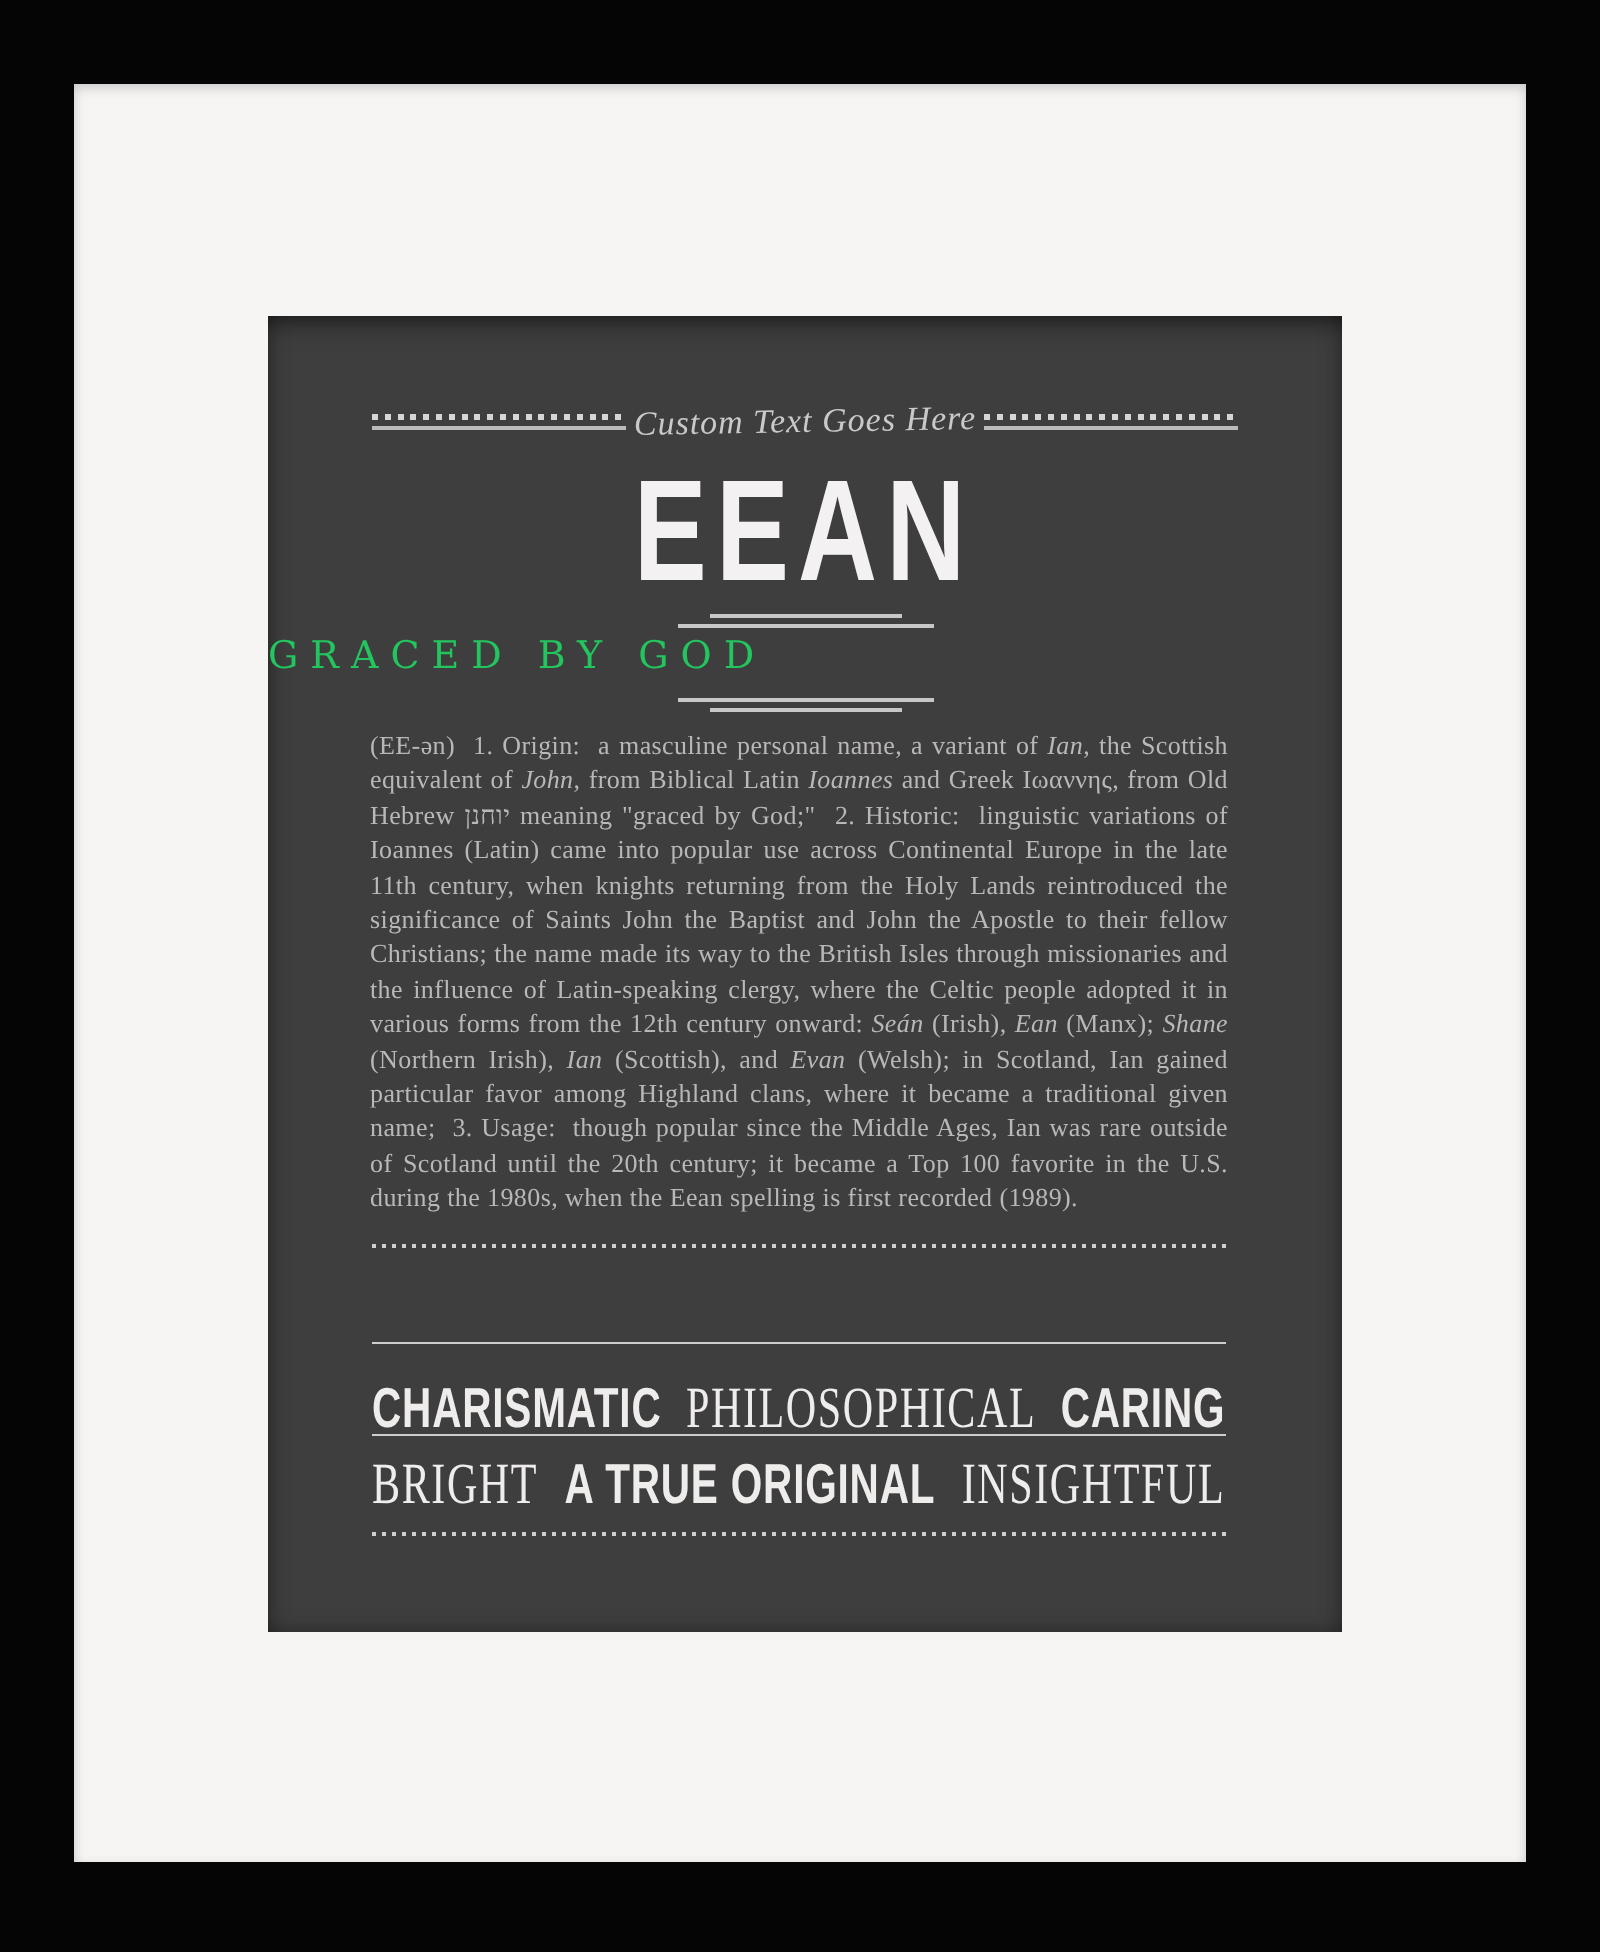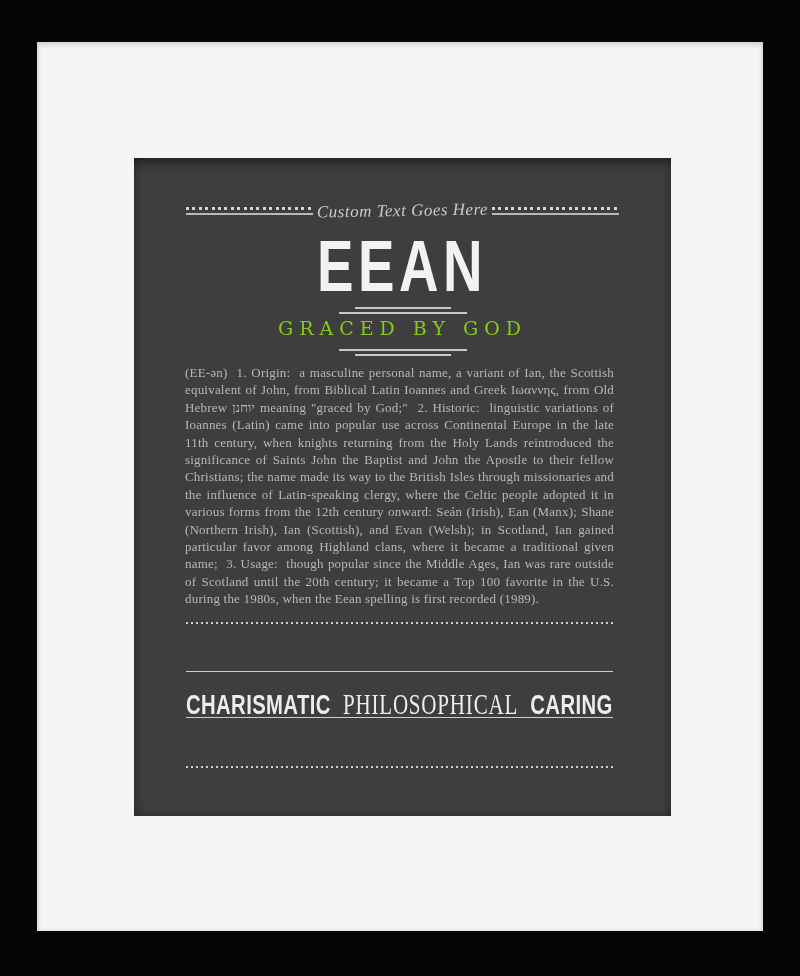--- a/index.html
+++ b/index.html
@@ -83,40 +83,39 @@
   .dbl .l + .l { margin-top: 3px; }
   .dbl .short { width: 96px; }
   .dbl .long { width: 128px; }
   .dbl-top { top: 149px; }
   .dbl-bottom { top: 191px; }
 
   .meaning {
     position: absolute;
     left: 0; right: 0; top: 158px; height: 24px;
     line-height: 24px;
-    text-align: center;
     font-family: "DejaVu Serif", serif;
     font-size: 19px;
     letter-spacing: 6px;
-    color: #84cc16;
+    color: #22c55e;
     white-space: nowrap;
   }
 
   
   .definition {
     position: absolute;
     left: 51px; top: 206px; width: 429px;
     font-family: "Liberation Serif", serif;
     font-size: 13px;
     line-height: 17.4px;
     letter-spacing: 0.2px;
     color: #b9b7b7;
     text-align: justify;
   }
-  .definition .seg.italic { }
+  .definition .seg.italic { font-style: italic; }
 
   
   .dotted {
     position: absolute; left: 52px; width: 427px; height: 2px;
     background-image: repeating-linear-gradient(90deg, #d2cfcf 0 2px, transparent 2px 5px);
   }
   .dotted-top { top: 464px; }
   .dotted-bottom { top: 608px; }
   .trait-hr {
     position: absolute; left: 52px; width: 427px; height: 1px;
@@ -195,18 +194,25 @@
 
       <div class="trait-row-wrap trait-row-2">
         <div class="trait-row">
             <span class="seg bold">CHARISMATIC</span>
             <span class="seg">PHILOSOPHICAL</span>
             <span class="seg bold">CARING</span>
           </div>
       </div>
       <div class="trait-hr trait-hr-2"></div>
 
+      <div class="trait-row-wrap trait-row-3">
+        <div class="trait-row">
+            <span class="seg">BRIGHT</span>
+            <span class="seg bold">A TRUE ORIGINAL</span>
+            <span class="seg">INSIGHTFUL</span>
+          </div>
+      </div>
 
       <div class="dotted dotted-bottom"></div>
 
     </div>
   </div>
 </div>
 
 </body></html>

